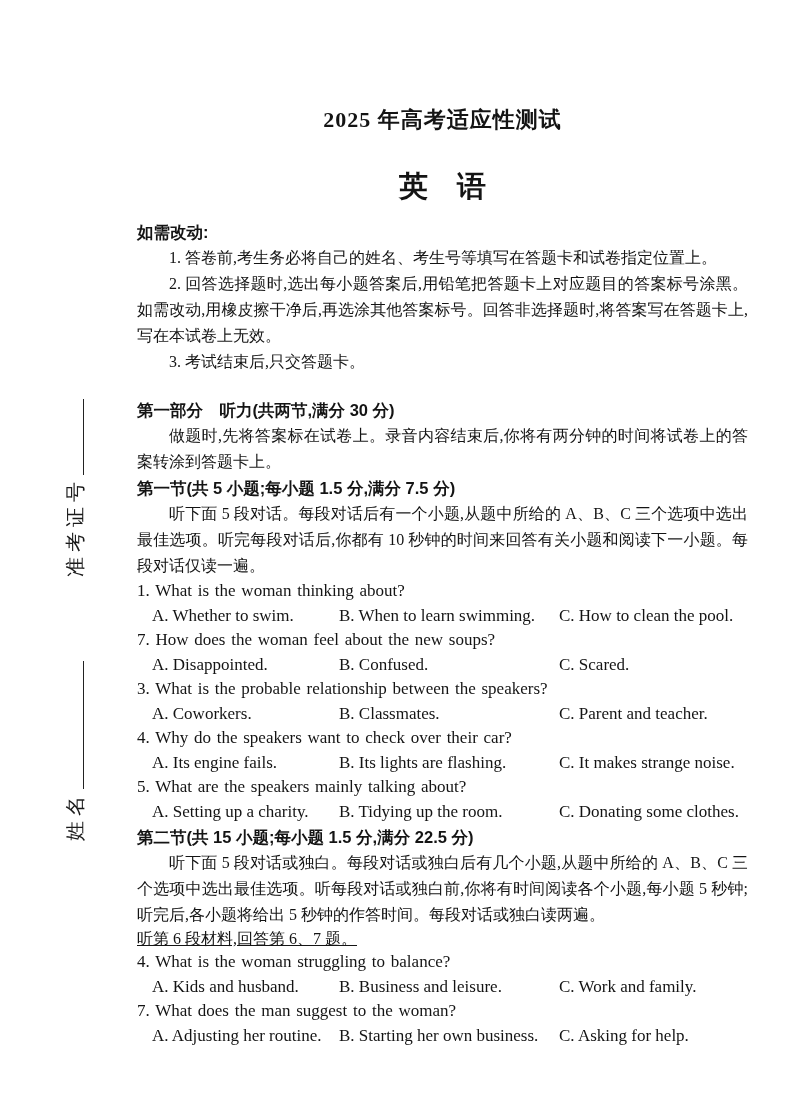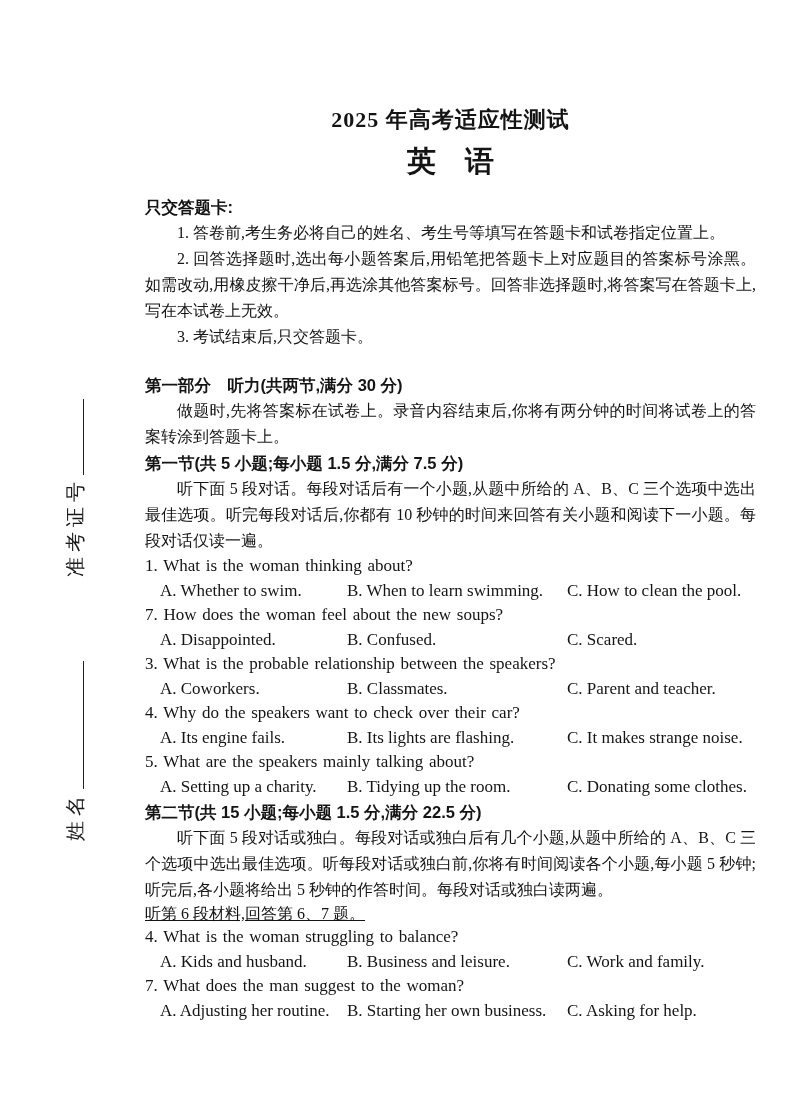--- a/index.html
+++ b/index.html
@@ -31,35 +31,35 @@
     margin-left:2px;
   }
   .vfield-examno { left:62px; top:577px; }
   .vfield-examno .blank { width:76px; }
   .vfield-name { left:62px; top:841px; }
   .vfield-name .blank { width:128px; }
 
   
   .content {
     position:absolute;
-    left:145px; top:0;
+    left:137px; top:0;
     width:611px;
     font-size:16px;
     line-height:26px;
   }
   .doc-title {
     margin-top:106px;
     font-size:22px;
     line-height:28px;
     font-weight:bold;
     text-align:center;
     letter-spacing:1px;
   }
   .doc-subject {
-    margin-top:11px;
+    margin-top:36px;
     font-size:29px;
     line-height:33px;
     font-weight:bold;
     text-align:center;
     font-family:"Liberation Sans","DejaVu Sans",sans-serif;
   }
   .hd {
     font-weight:bold;
     font-family:"Liberation Sans","DejaVu Sans",sans-serif;
     line-height:26px;
@@ -102,21 +102,21 @@
   </div>
   <div class="vfield vfield-name">
     <span>姓名</span><span class="blank"></span>
   </div>
 
   <div class="content">
 
     <div class="doc-title">2025 年高考适应性测试</div>
     <div class="doc-subject">英　语</div>
 
-    <div class="hd hd-notices">只交答题卡:</div>
+    <div class="hd hd-notices">如需改动:</div>
     <p class="para indent">1. 答卷前,考生务必将自己的姓名、考生号等填写在答题卡和试卷指定位置上。</p>
     <p class="para indent">2. 回答选择题时,选出每小题答案后,用铅笔把答题卡上对应题目的答案标号涂黑。如需改动,用橡皮擦干净后,再选涂其他答案标号。回答非选择题时,将答案写在答题卡上,写在本试卷上无效。</p>
     <p class="para indent">3. 考试结束后,只交答题卡。</p>
 
     <div class="hd hd-part">第一部分　听力(共两节,满分 30 分)</div>
     <p class="para indent">做题时,先将答案标在试卷上。录音内容结束后,你将有两分钟的时间将试卷上的答案转涂到答题卡上。</p>
 
     <div class="hd">第一节(共 5 小题;每小题 1.5 分,满分 7.5 分)</div>
     <p class="para indent">听下面 5 段对话。每段对话后有一个小题,从题中所给的 A、B、C 三个选项中选出最佳选项。听完每段对话后,你都有 10 秒钟的时间来回答有关小题和阅读下一小题。每段对话仅读一遍。</p>
 

